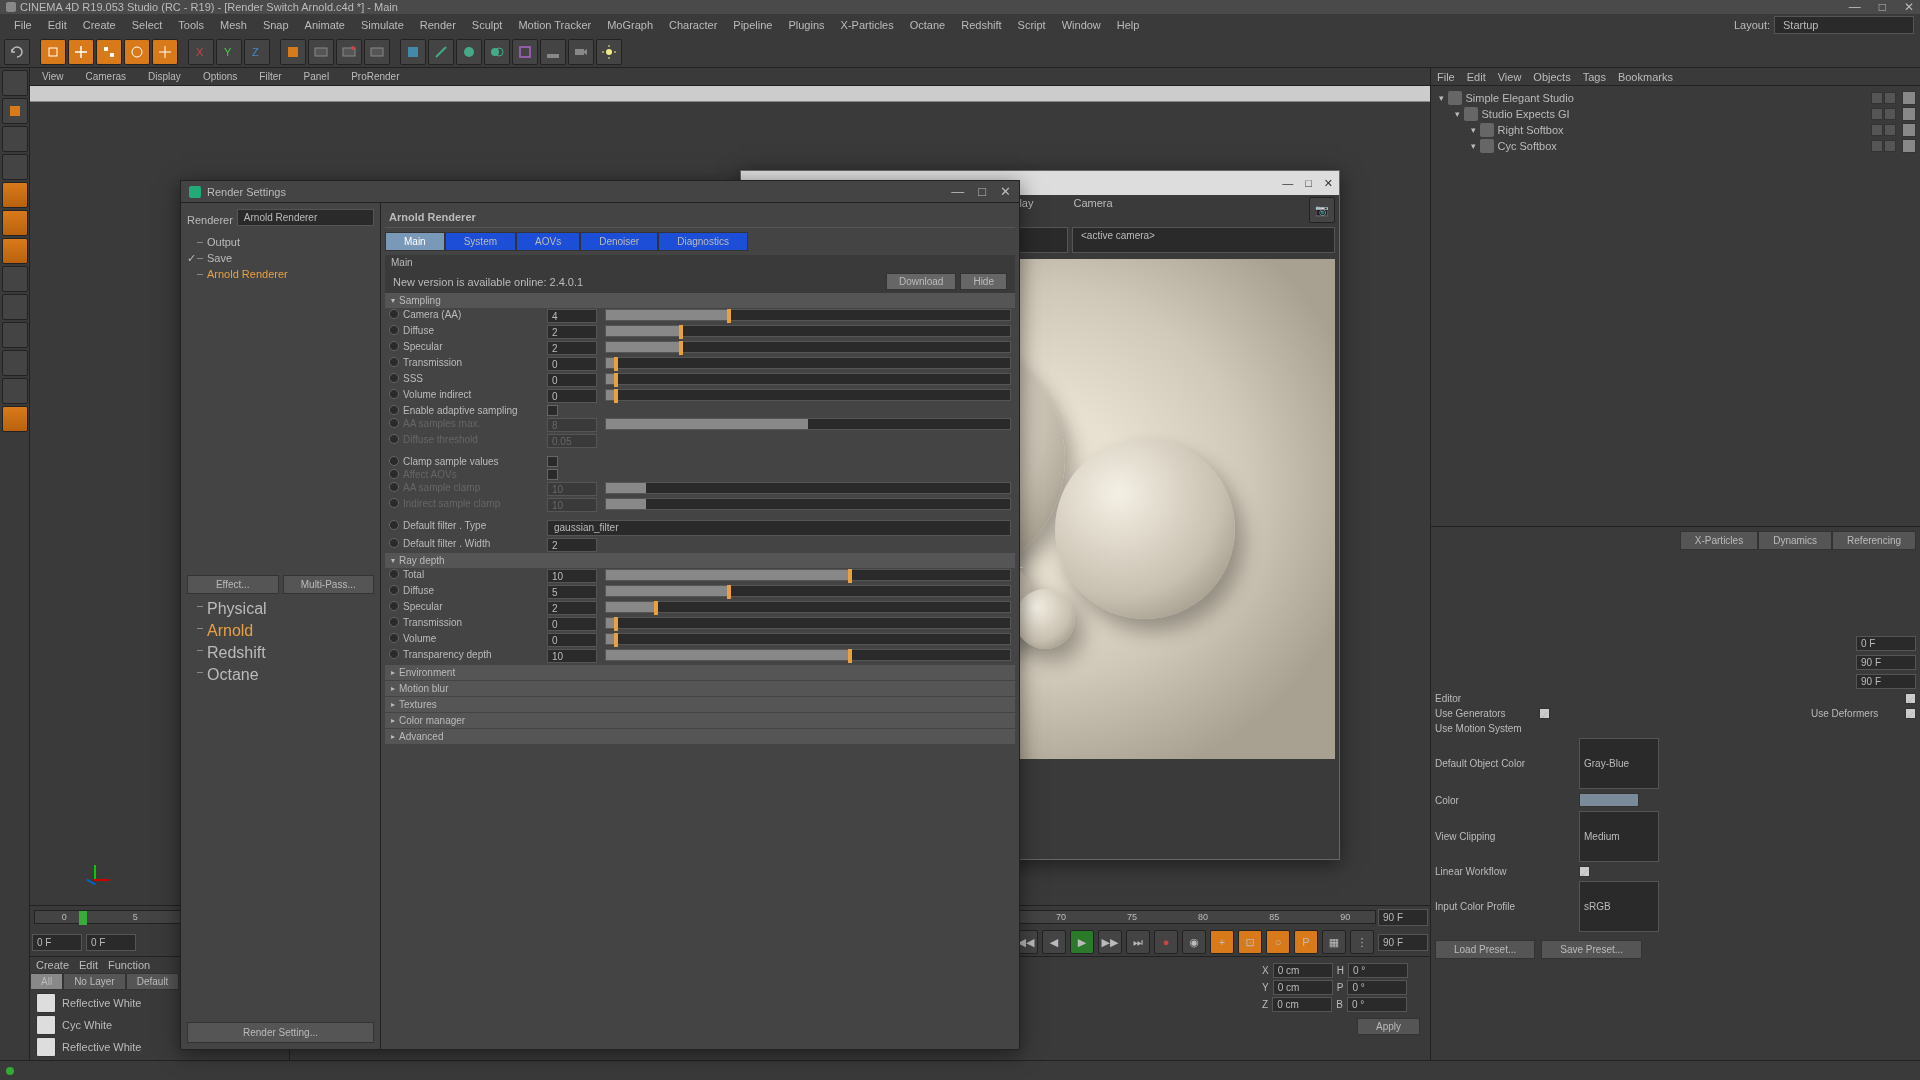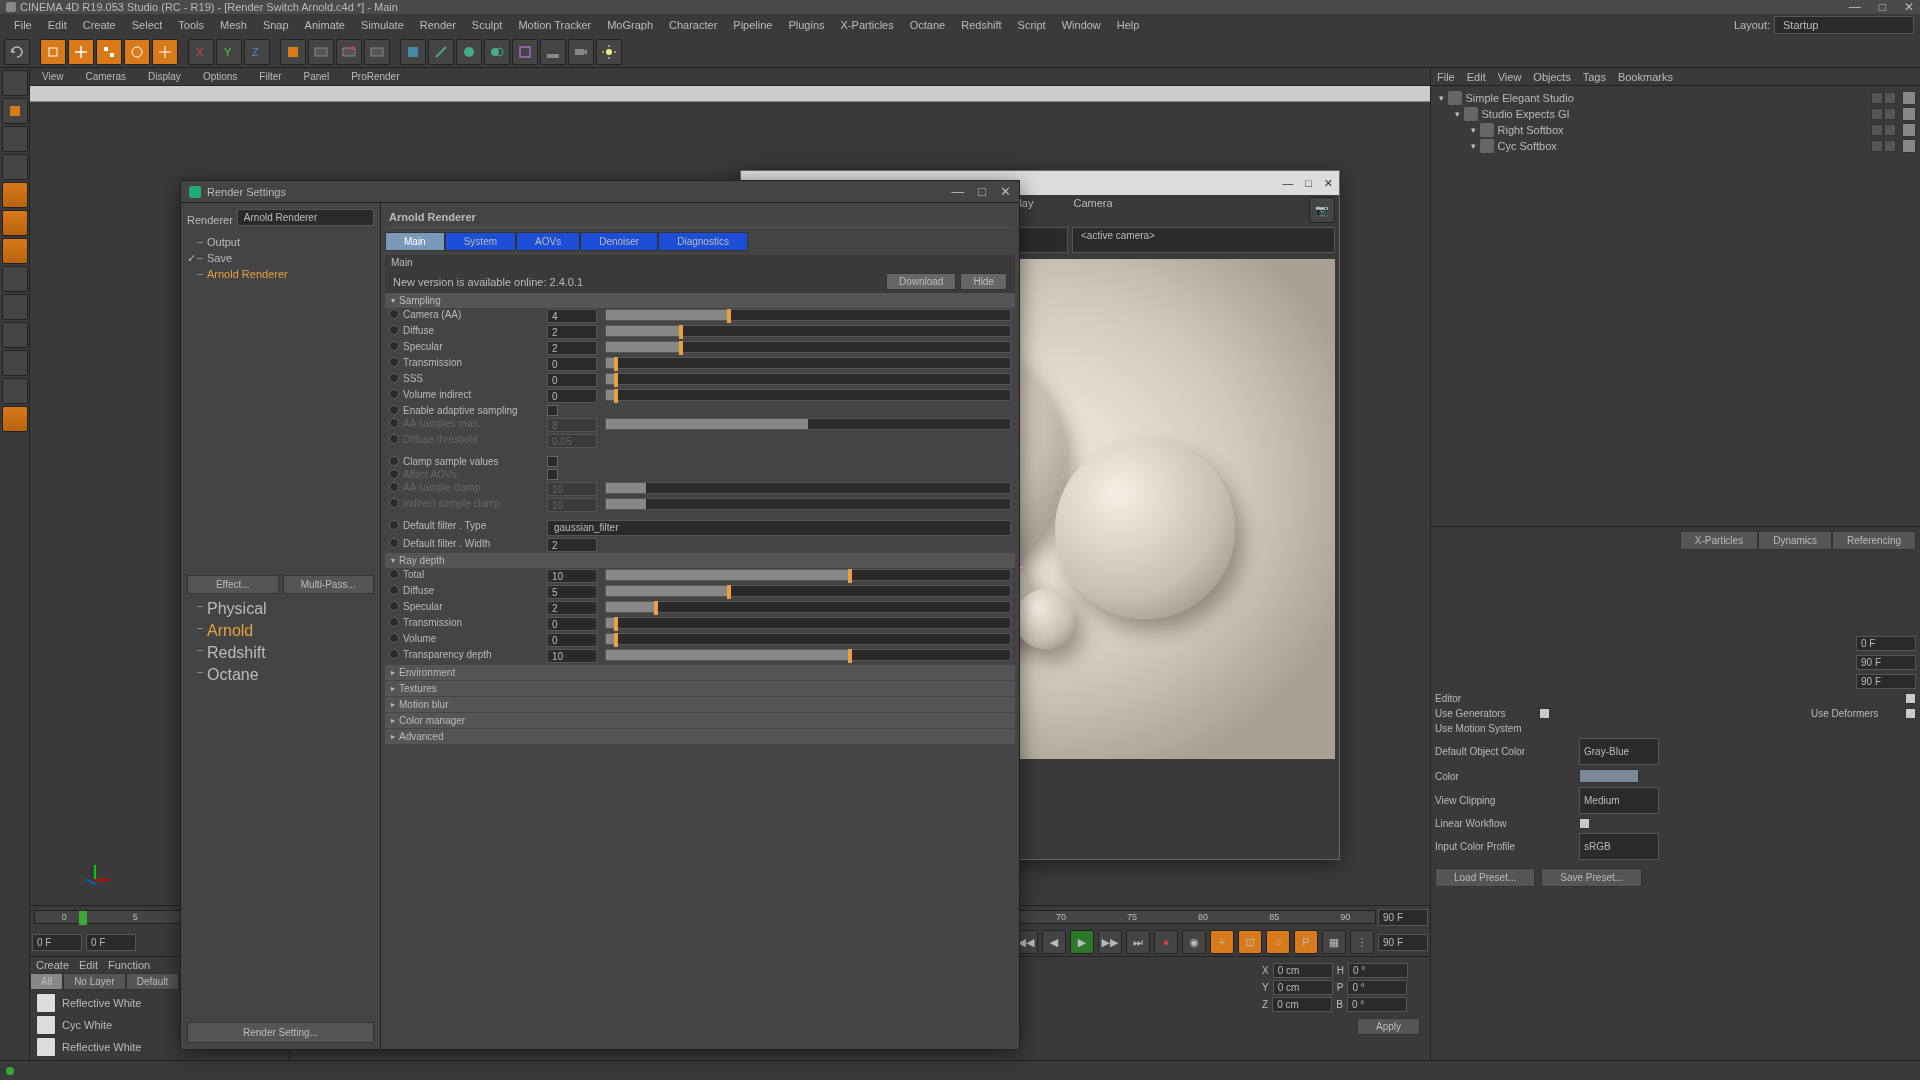--- a/index.html
+++ b/index.html
@@ -53,21 +53,21 @@
 .obj-tag { width: 14px; height: 14px; background: #888; margin-left: 2px; border:1px solid #333; }
 
 
 .attr-panel { flex: 1; border-top: 1px solid #222; padding: 4px; overflow:hidden; }
 .attr-tabs { display: flex; gap: 0; margin-bottom: 4px; flex-wrap: wrap; }
 .attr-tab { background: #555; padding: 3px 14px; border: 1px solid #333; cursor: pointer; font-size: 10px; }
 .attr-row { display: flex; align-items: center; padding: 2px 0; gap: 4px; }
 .attr-label { width: 140px; font-size: 10px; }
 .attr-val { background: #2a2a2a; border: 1px solid #555; padding: 1px 4px; width: 60px; font-size: 10px; }
 .attr-check { width: 11px; height: 11px; background: #ccc; border: 1px solid #333; }
-.attr-select { background: #2a2a2a; border: 1px solid #555; padding: 7px 4px; width: 80px; font-size: 10px; }
+.attr-select { background: #2a2a2a; border: 1px solid #555; padding: 19px 4px; width: 80px; font-size: 10px; }
 .attr-btn { background: #555; border: 1px solid #333; padding: 3px 18px; cursor: pointer; font-size: 10px; }
 .timeline-ticks { flex: 1; position: relative; background: #444; height: 14px; border: 1px solid #222; margin: 2px; }
 .timeline-tick { position: absolute; font-size: 9px; top: 1px; }
 .timeline-head { position: absolute; width: 8px; height: 14px; background: #3aaa3a; left: 44px; top: 0; }
 .frame-input { background: #2a2a2a; border: 1px solid #555; padding: 2px 4px; width: 50px; font-size: 10px; }
 .play-btn { width: 24px; height: 24px; background: #444; border: 1px solid #222; cursor: pointer; display:flex; align-items:center; justify-content:center; border-radius:2px; }
 .mat-menu { height: 16px; display: flex; align-items: center; padding: 0 6px; gap: 10px; font-size: 10px; }
 .mat-tabs { display: flex; }
 .mat-tab { background: #555; padding: 2px 10px; border: 1px solid #333; font-size: 10px; cursor:pointer; }
 .mat-tab.active { background: #888; }
@@ -849,20 +849,20 @@
           <div class="rd-bullet"></div>
           <span class="rd-plabel">Transparency depth</span>
           <input class="rd-pinput" value="10" style="">
           <div class="rd-slider">
             <div class="rd-slider-fill" style="width:60%"></div>
             <div class="rd-slider-handle" style="left:60%"></div>
           </div>
         </div>
       <div id="rd-collapsed">
           <div class="rd-collapsed">Environment</div>
+          <div class="rd-collapsed">Motion blur</div>
           <div class="rd-collapsed">Textures</div>
-          <div class="rd-collapsed">Motion blur</div>
           <div class="rd-collapsed">Color manager</div>
           <div class="rd-collapsed">Advanced</div>
         </div>
     </div>
   </div>
 </div>
 
 </body></html>

